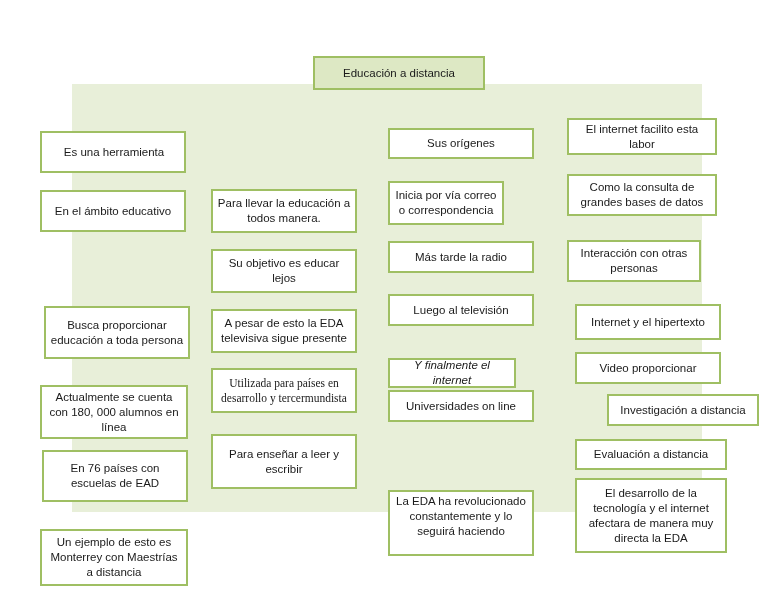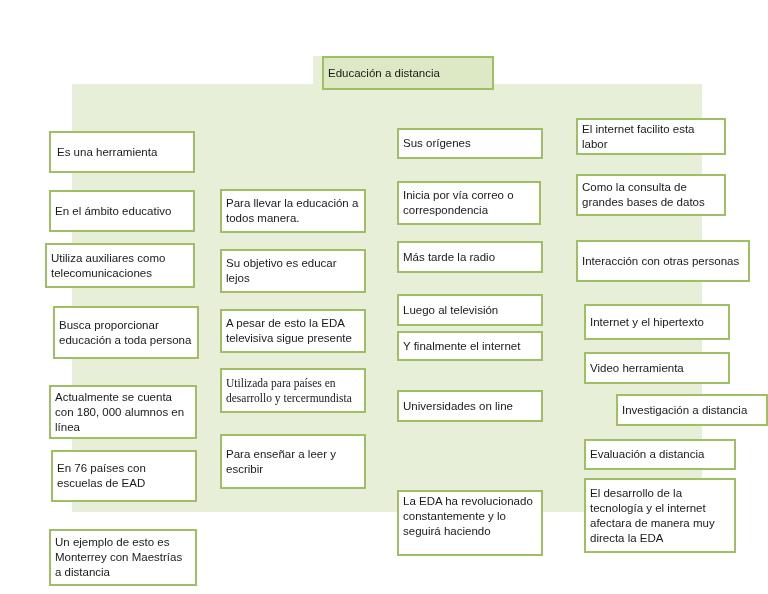--- a/index.html
+++ b/index.html
@@ -23,27 +23,27 @@
     background: #e8efd9;
   }
   .node {
     position: absolute;
     box-sizing: border-box;
     border: 2px solid #9fbf63;
     background: #ffffff;
     color: #1a1a1a;
     font-size: 11.5px;
     line-height: 15px;
+    text-align: center;
     display: flex;
     align-items: center;
     justify-content: center;
     padding: 2px 4px;
     overflow: hidden;
     word-wrap: break-word;
-    margin-left: 9px;
   }
   .node.title-node {
     background: #dde8c4;
     border: 2px solid #9fbf63;
     align-items: flex-start;
     padding-top: 8px;
   }
   .node.clipped {
     align-items: flex-start;
   }
@@ -63,23 +63,20 @@
   <div class="node title-node" style="left:313px; top:56px; width:172px; height:34px;">
     <span>Educación a distancia</span>
   </div>
 
   <div class="node" style="left:40px; top:131px; width:146px; height:42px;padding-left:6px;">
     <span>Es una herramienta</span>
   </div>
   <div class="node" style="left:40px; top:190px; width:146px; height:42px;">
     <span>En el ámbito educativo</span>
   </div>
-  <div class="node" style="left:36px; top:243px; width:150px; height:45px;">
-    <span>Utiliza auxiliares como telecomunicaciones</span>
-  </div>
   <div class="node" style="left:44px; top:306px; width:146px; height:53px;">
     <span>Busca proporcionar educación a toda persona</span>
   </div>
   <div class="node" style="left:40px; top:385px; width:148px; height:54px;">
     <span>Actualmente se cuenta con  180, 000  alumnos en línea</span>
   </div>
   <div class="node" style="left:42px; top:450px; width:146px; height:52px;">
     <span>En 76  países con escuelas de EAD</span>
   </div>
   <div class="node" style="left:40px; top:529px; width:148px; height:57px;">
@@ -98,53 +95,53 @@
   <div class="node" style="left:211px; top:368px; width:146px; height:45px;font-family:Liberation Serif, serif;">
     <span>Utilizada para países en desarrollo y tercermundista</span>
   </div>
   <div class="node" style="left:211px; top:434px; width:146px; height:55px;">
     <span>Para enseñar a leer y escribir</span>
   </div>
 
   <div class="node" style="left:388px; top:128px; width:146px; height:31px;">
     <span>Sus orígenes</span>
   </div>
-  <div class="node" style="left:388px; top:181px; width:144px; height:44px;">
+  <div class="node" style="left:388px; top:181px; width:116px; height:44px;">
     <span>Inicia por vía correo o correspondencia</span>
   </div>
   <div class="node" style="left:388px; top:241px; width:146px; height:32px;">
     <span>Más tarde la radio</span>
   </div>
   <div class="node" style="left:388px; top:294px; width:146px; height:32px;">
     <span>Luego al televisión</span>
   </div>
-  <div class="node" style="left:388px; top:331px; width:146px; height:30px;">
+  <div class="node" style="left:388px; top:358px; width:128px; height:30px;font-style:italic;">
     <span>Y finalmente el internet</span>
   </div>
   <div class="node" style="left:388px; top:390px; width:146px; height:32px;">
     <span>Universidades on line</span>
   </div>
   <div class="node clipped" style="left:388px; top:490px; width:146px; height:66px;">
     <span>La EDA ha revolucionado constantemente y lo seguirá haciendo</span>
   </div>
 
   <div class="node" style="left:567px; top:118px; width:150px; height:37px;">
     <span>El internet facilito esta labor</span>
   </div>
   <div class="node" style="left:567px; top:174px; width:150px; height:42px;">
     <span>Como la consulta de grandes bases de datos</span>
   </div>
-  <div class="node" style="left:567px; top:240px; width:174px; height:42px;">
+  <div class="node" style="left:567px; top:240px; width:134px; height:42px;">
     <span>Interacción con otras personas</span>
   </div>
   <div class="node" style="left:575px; top:304px; width:146px; height:36px;">
     <span>Internet y el hipertexto</span>
   </div>
   <div class="node" style="left:575px; top:352px; width:146px; height:32px;">
-    <span>Video herramienta</span>
+    <span>Video proporcionar</span>
   </div>
   <div class="node" style="left:607px; top:394px; width:152px; height:32px;">
     <span>Investigación a distancia</span>
   </div>
   <div class="node" style="left:575px; top:439px; width:152px; height:31px;">
     <span>Evaluación a distancia</span>
   </div>
   <div class="node" style="left:575px; top:478px; width:152px; height:75px;">
     <span>El desarrollo de la tecnología y el internet afectara de manera muy directa la EDA</span>
   </div>

